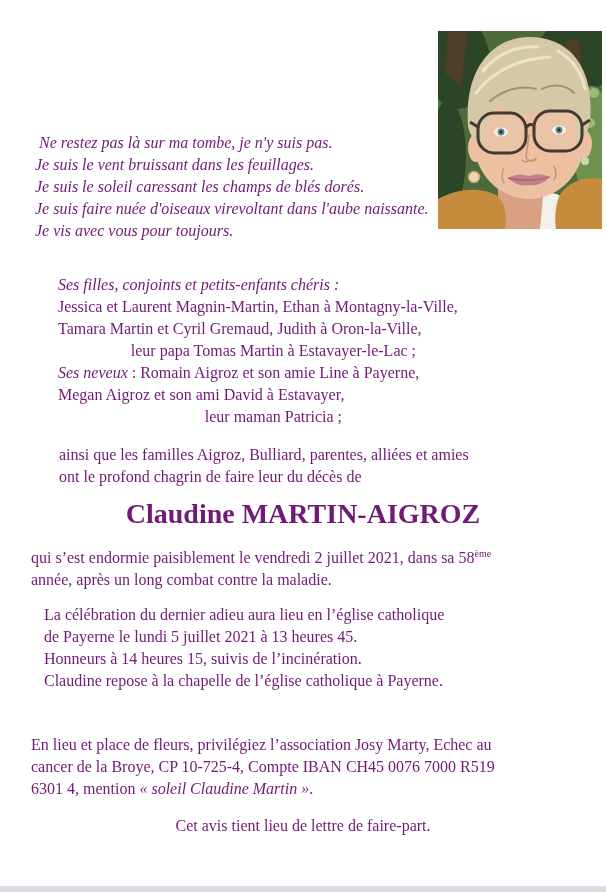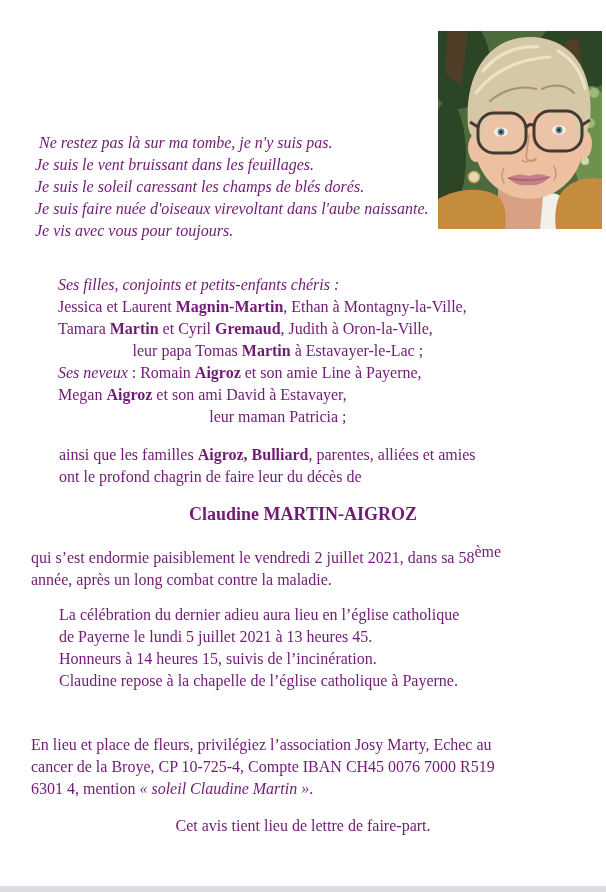--- a/index.html
+++ b/index.html
@@ -6,32 +6,32 @@
   .page{
     position:relative;
     width:606px;height:892px;
     background:#ffffff;
     font-family:"Liberation Serif", serif;
     font-size:16px;line-height:22px;color:#701a75;
     overflow:hidden;
   }
   .line{white-space:pre;}
   .ind{padding-left:31px;text-align:center;}
-  .b{font-weight:bold;}
+  .b{font-weight:normal;}
   .i{font-style:italic;}
-  sup{font-size:16px;line-height:0;vertical-align:super;}
+  sup{font-size:10px;line-height:0;vertical-align:super;}
   .poem{position:absolute;left:35px;top:132px;font-style:italic;}
   .family{position:absolute;left:31px;top:274px;margin-left:27px;}
   .announce{position:absolute;left:59px;top:444px;}
   .title{
     position:absolute;left:31px;top:500px;width:544px;
-    text-align:center;font-size:18px;font-weight:bold;line-height:28px;
+    text-align:center;font-size:28px;font-weight:bold;line-height:28px;
   }
   .death{position:absolute;left:31px;top:547px;}
-  .ceremony{position:absolute;left:59px;top:604px;font-family:Liberation Serif, serif;}
+  .ceremony{position:absolute;left:44px;top:604px;font-family:Liberation Serif, serif;}
   .address{position:absolute;left:31px;top:699px;}
   .donation{position:absolute;left:31px;top:734px;}
   .footer-note{position:absolute;left:31px;top:815px;width:544px;text-align:center;}
   .photo{position:absolute;left:438px;top:31px;width:164px;height:198px;margin:0;}
   .photo svg{display:block;width:164px;height:198px;}
   .bottom-bar{position:absolute;left:0;bottom:0;width:606px;height:6px;background:#dcdce0;}
 </style>
 </head>
 <body>
 

